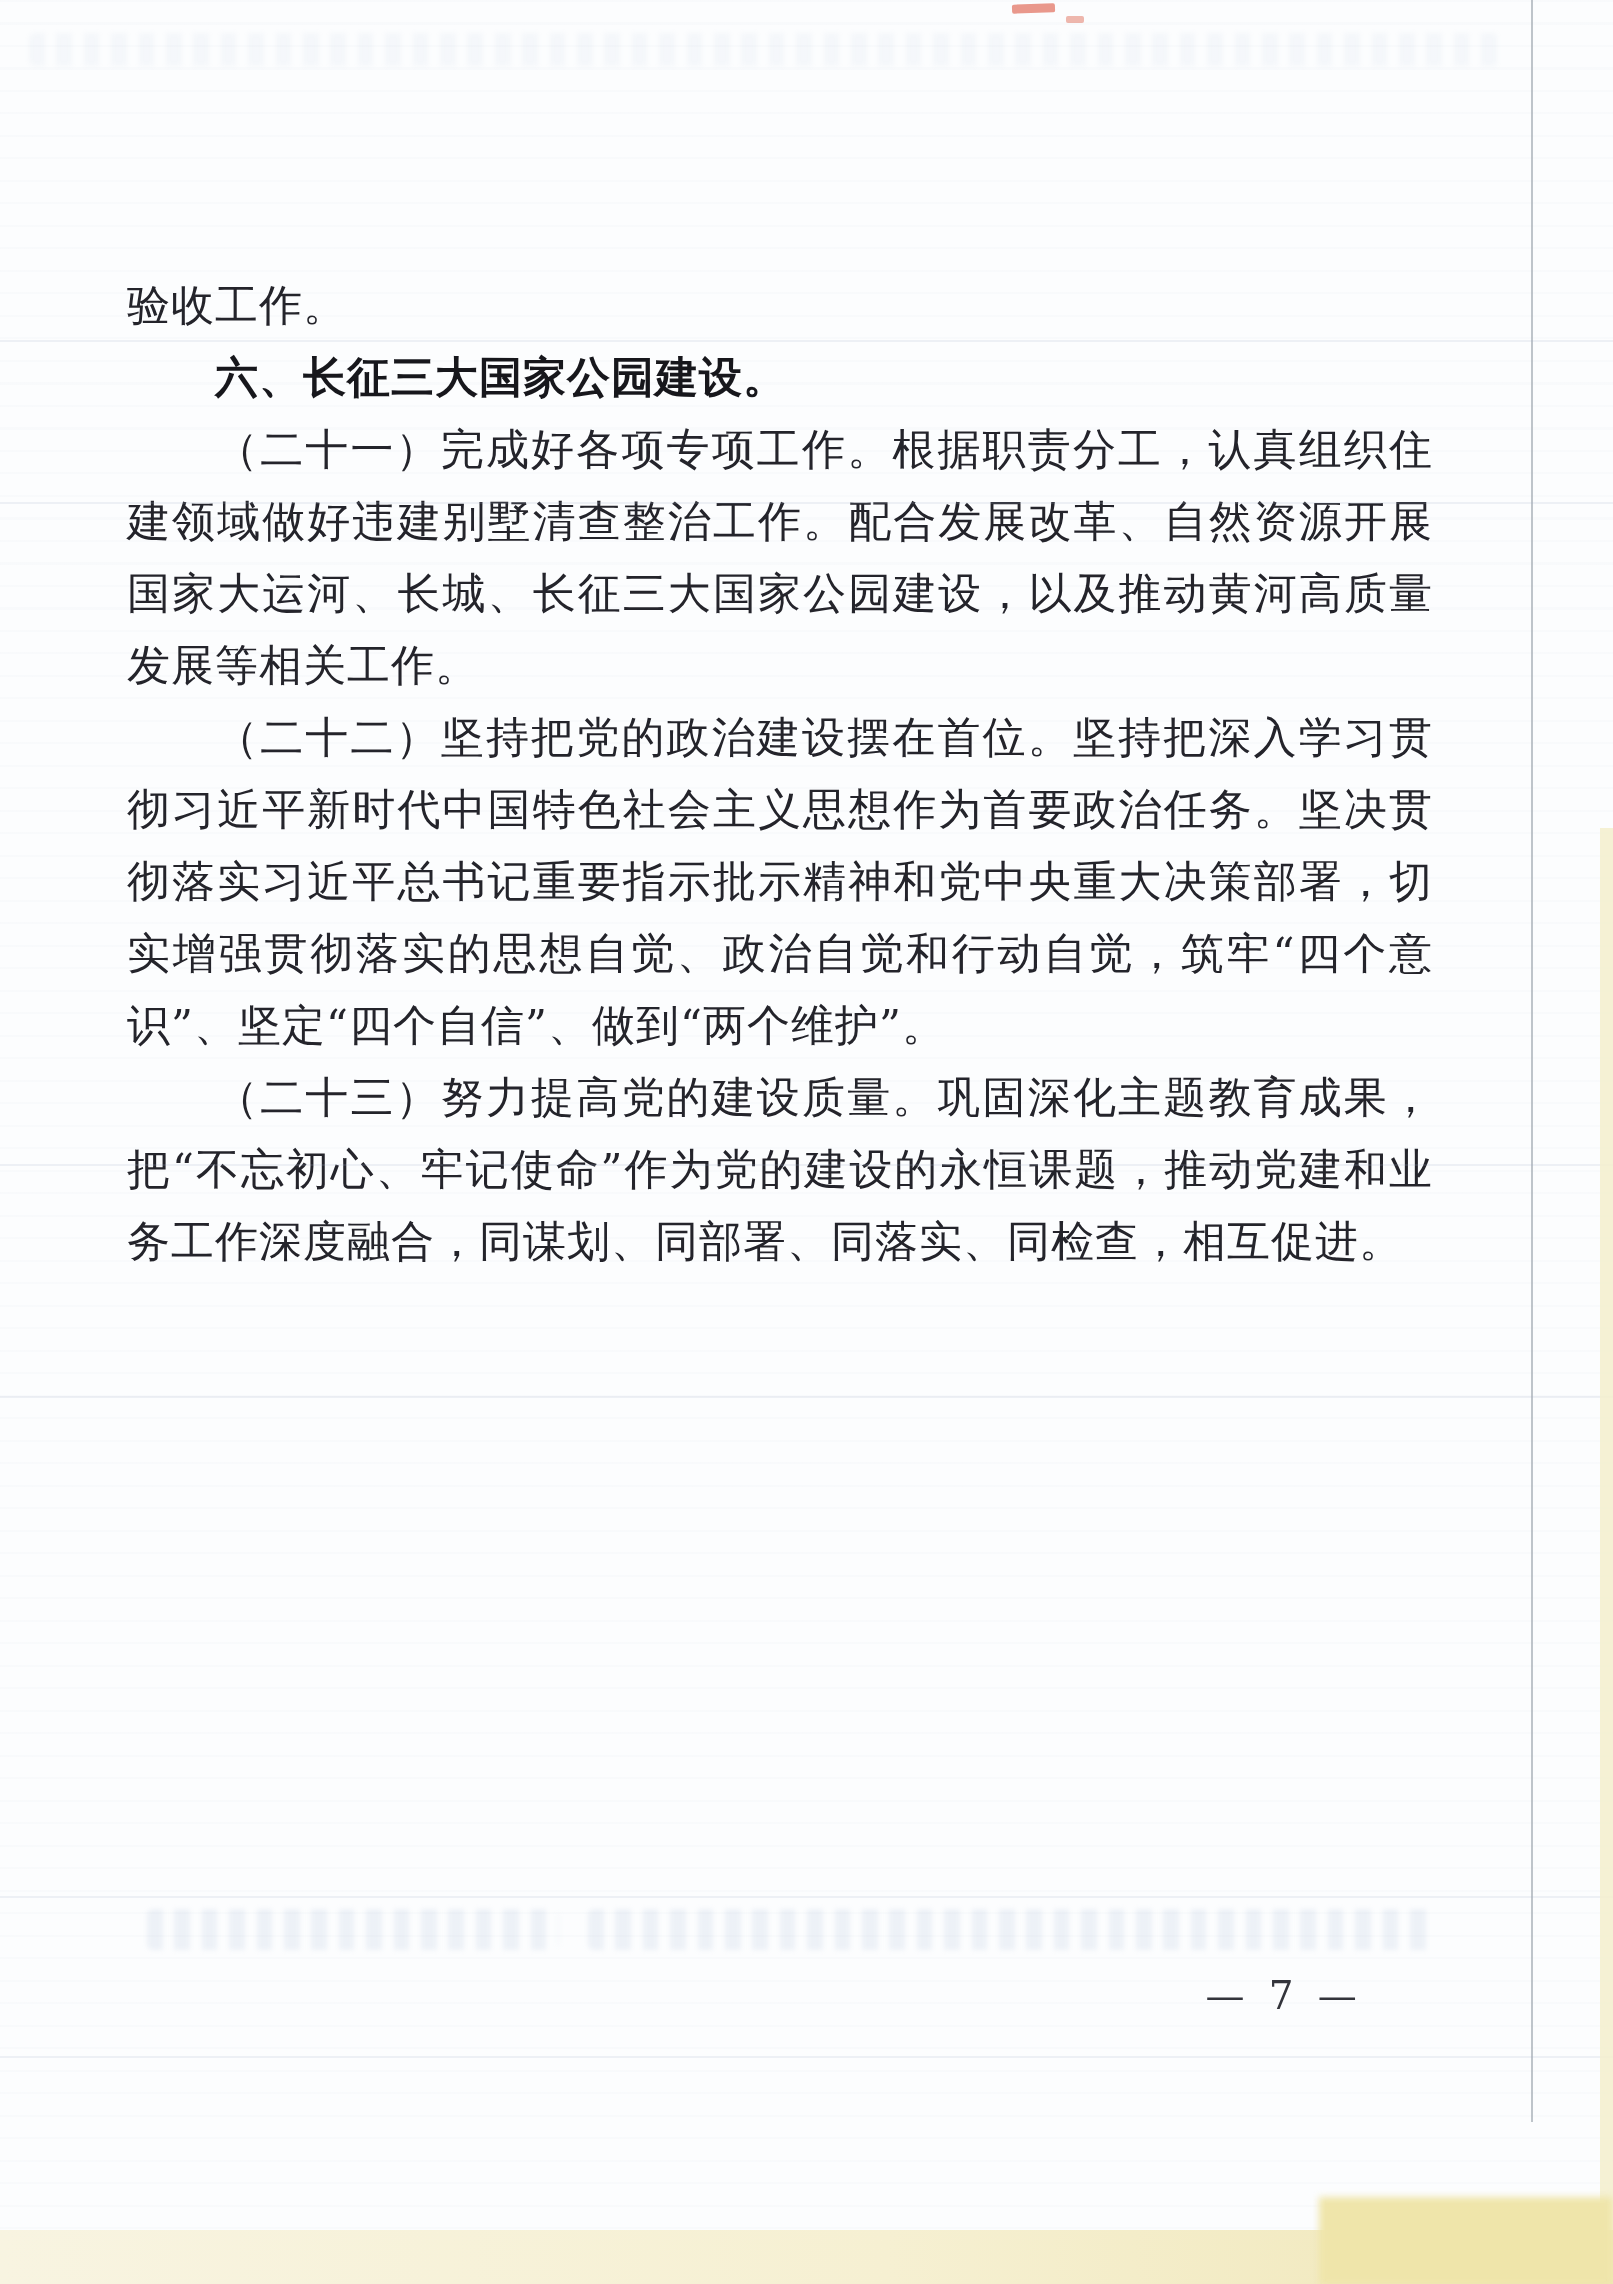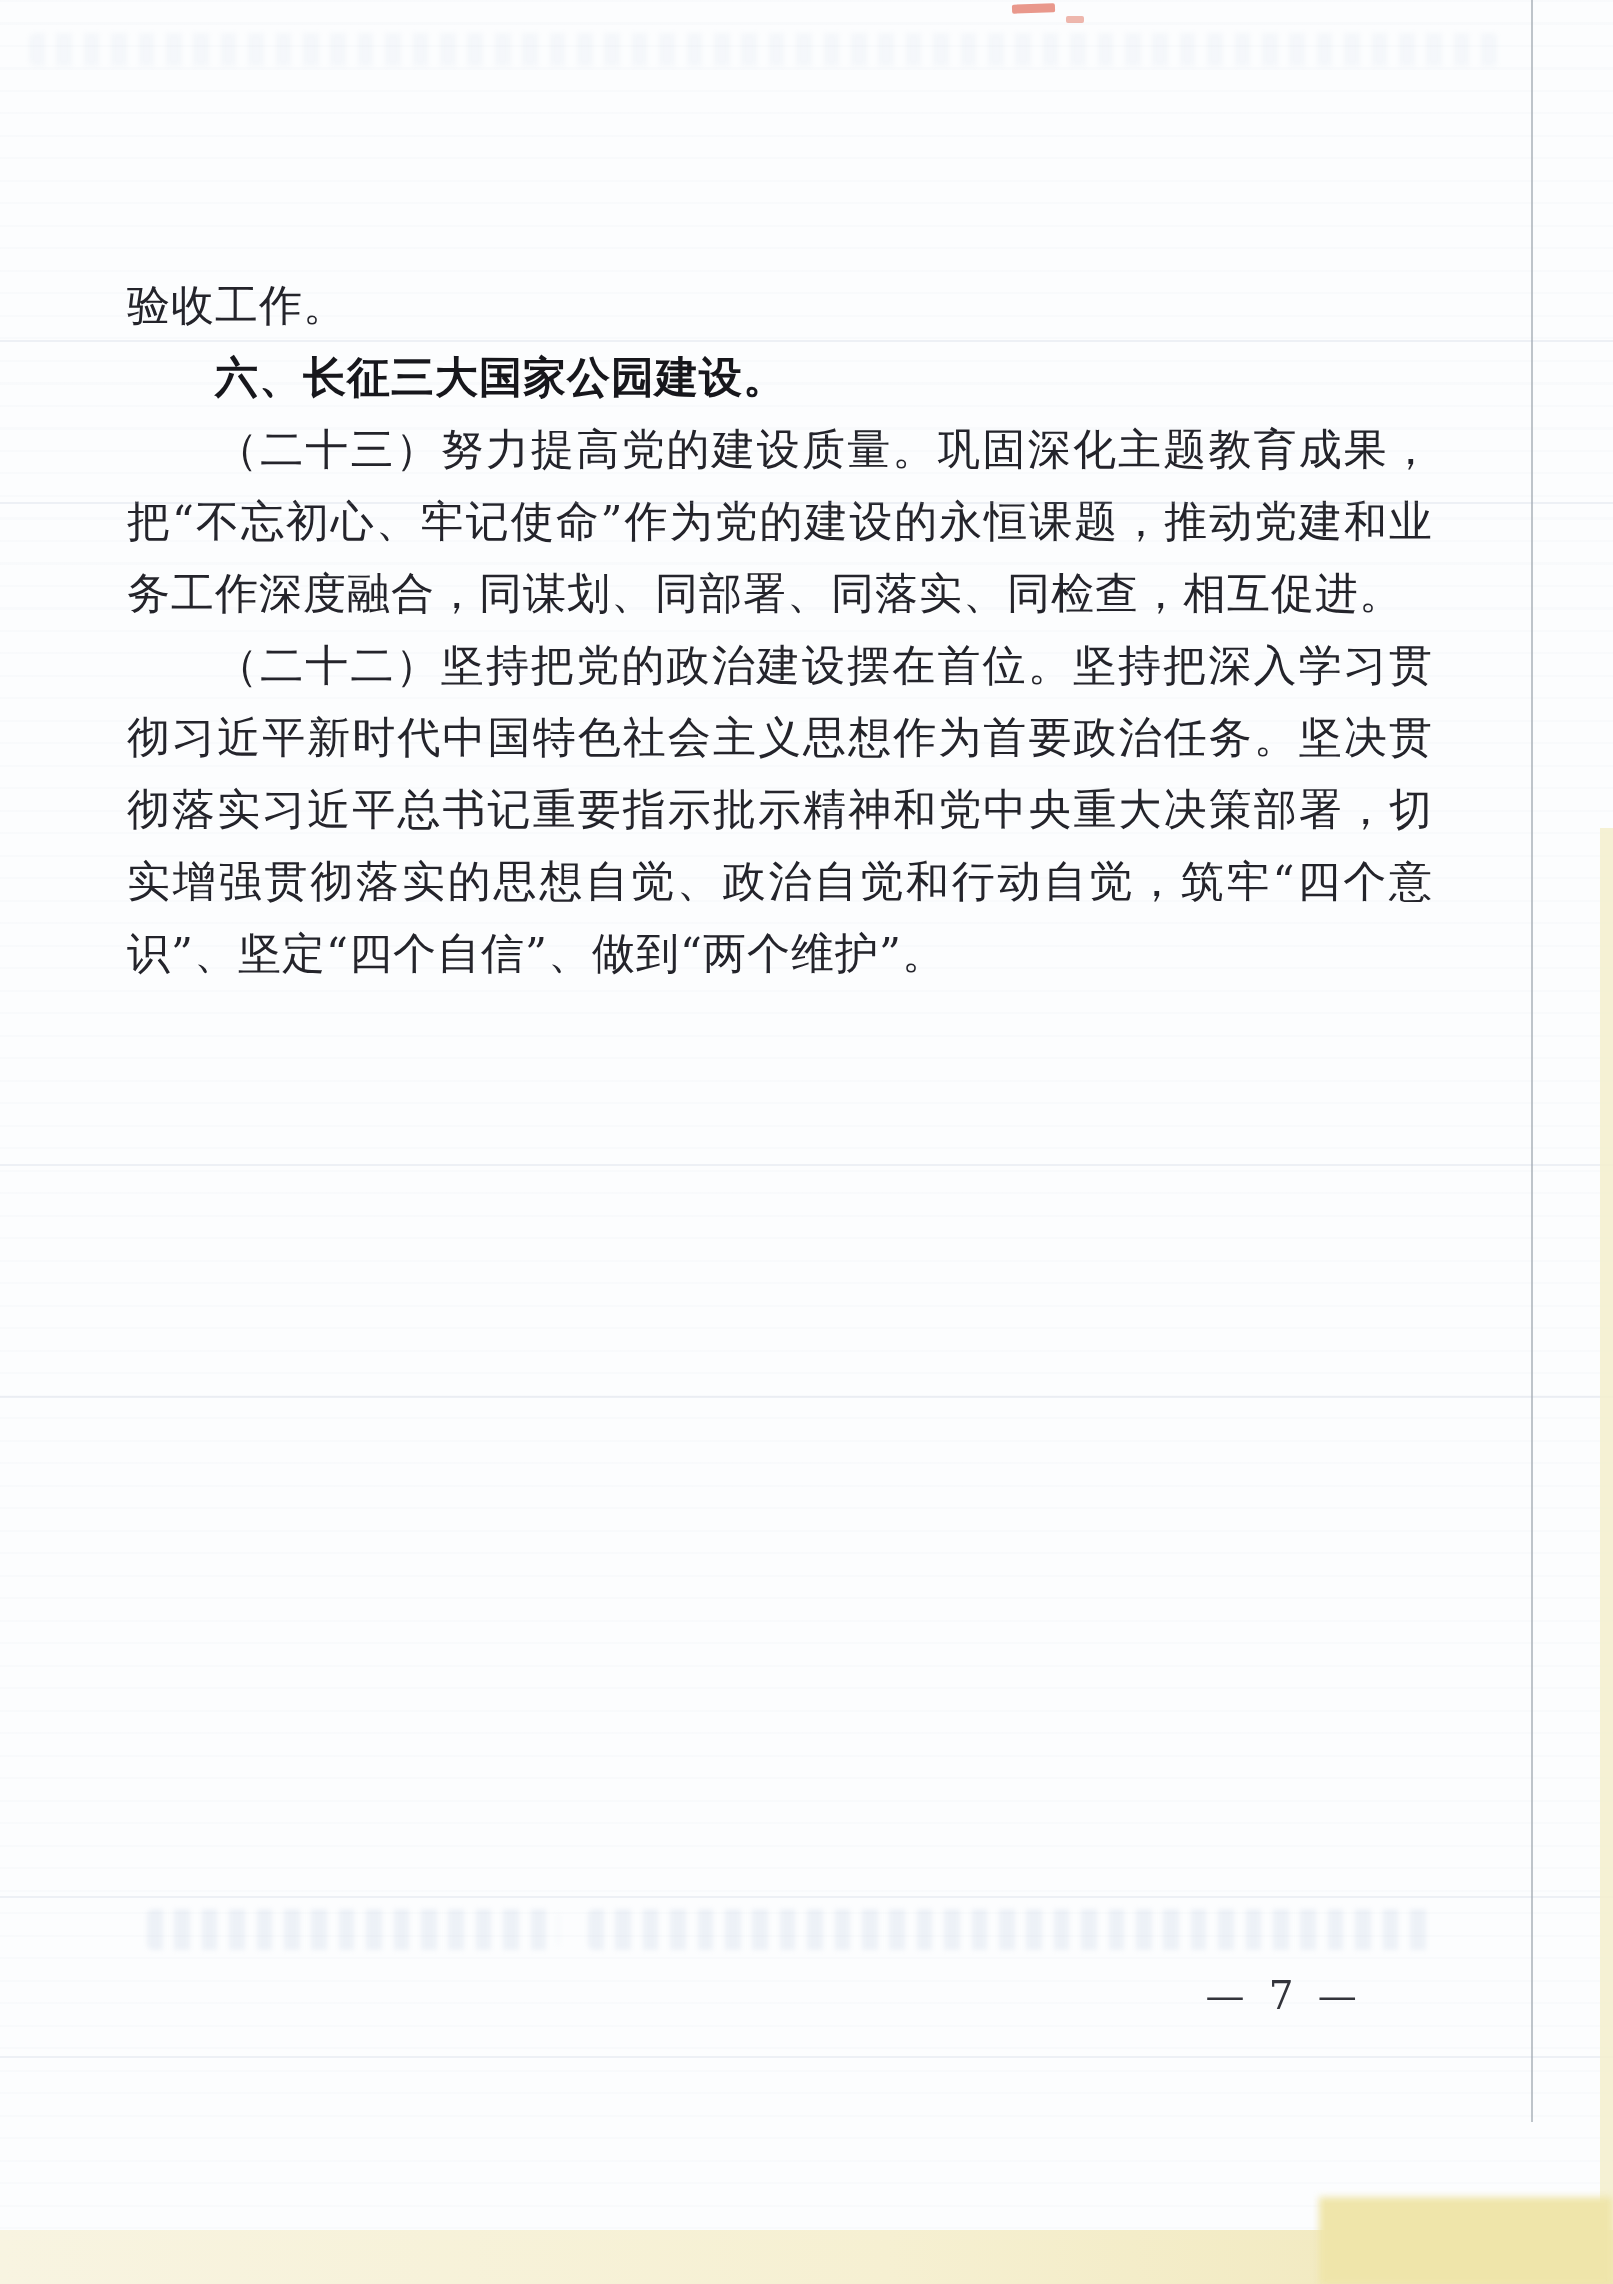--- a/index.html
+++ b/index.html
@@ -118,22 +118,23 @@
   }
 </style>
 </head>
 <body>
 
 <div id="page">
 
   <div class="doc-text">
     <p class="para">验收工作。</p>
     <p class="section-heading">六、长征三大国家公园建设。</p>
+    <p class="para indent">（二十一）完成好各项专项工作。根据职责分工，认真组织住建领域做好违建别墅清查整治工作。配合发展改革、自然资源开展国家大运河、长城、长征三大国家公园建设，以及推动黄河高质量发展等相关工作。</p>
+    <p class="para indent">（二十二）坚持把党的政治建设摆在首位。坚持把深入学习贯彻习近平新时代中国特色社会主义思想作为首要政治任务。坚决贯彻落实习近平总书记重要指示批示精神和党中央重大决策部署，切实增强贯彻落实的思想自觉、政治自觉和行动自觉，筑牢“四个意识”、坚定“四个自信”、做到“两个维护”。</p>
     <p class="para indent">（二十三）努力提高党的建设质量。巩固深化主题教育成果，把“不忘初心、牢记使命”作为党的建设的永恒课题，推动党建和业务工作深度融合，同谋划、同部署、同落实、同检查，相互促进。</p>
-    <p class="para indent">（二十二）坚持把党的政治建设摆在首位。坚持把深入学习贯彻习近平新时代中国特色社会主义思想作为首要政治任务。坚决贯彻落实习近平总书记重要指示批示精神和党中央重大决策部署，切实增强贯彻落实的思想自觉、政治自觉和行动自觉，筑牢“四个意识”、坚定“四个自信”、做到“两个维护”。</p>
   </div>
 
   <div class="page-number">— 7 —</div>
 
   <div class="edge-line"></div>
 
   <div class="streak" style="top: 340px;"></div>
   <div class="streak" style="top: 502px;"></div>
   <div class="streak" style="top: 1164px;"></div>
   <div class="streak" style="top: 1396px;"></div>

